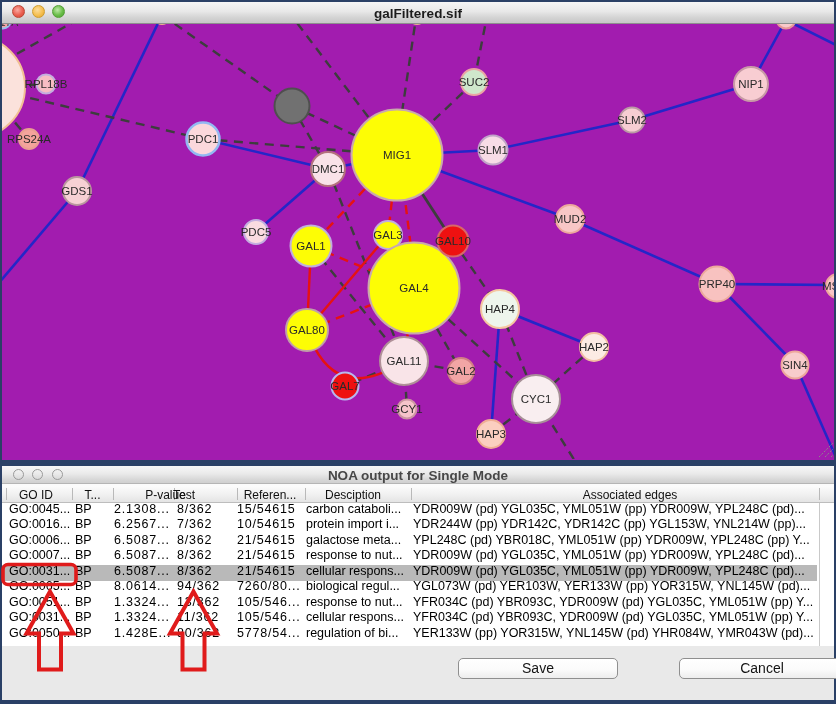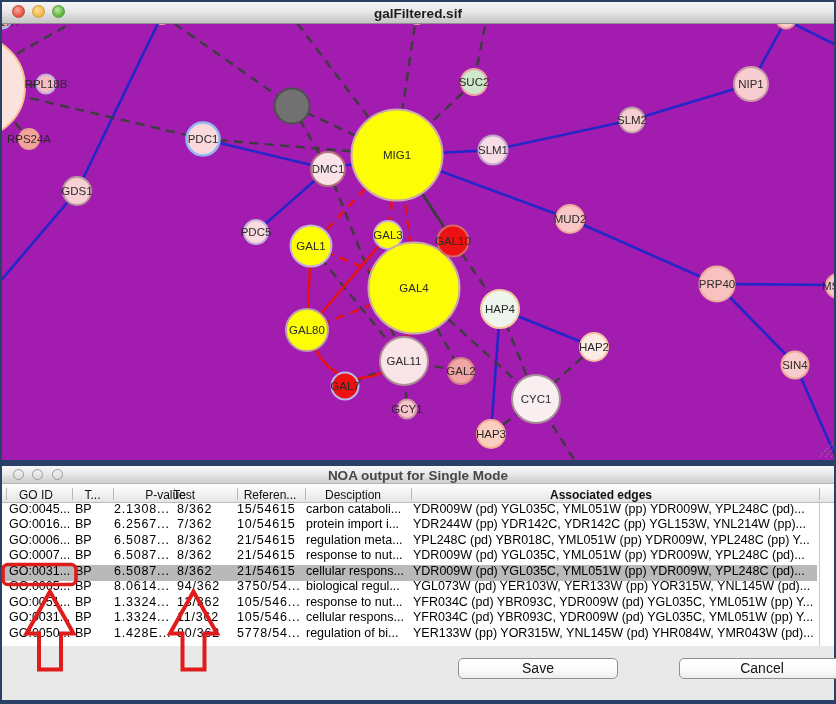--- a/index.html
+++ b/index.html
@@ -189,21 +189,21 @@
       <div class="sep" style="left:235px"></div>
       <div class="sep" style="left:303px"></div>
       <div class="sep" style="left:409px"></div>
       <div class="sep" style="left:817px"></div>
       <div class="h" style="left:0;width:68px;">GO ID</div>
       <div class="h" style="left:70px;width:41px;">T...</div>
       <div class="h" style="left:110px;width:61px;padding-left:23px;">P-value</div>
       <div class="h" style="left:154px;width:56px;">Test</div>
       <div class="h" style="left:235px;width:66px;">Referen...</div>
       <div class="h" style="left:300px;width:102px;">Desciption</div>
-      <div class="h" style="left:404px;width:390px;font-weight:bold;">Associated edges</div>
+      <div class="h" style="left:433px;width:390px;">Associated edges</div>
     </div>
 <div class="row" style="top:17px;">
         <div style="left:7px;">GO:0045...</div>
         <div style="left:73px;">BP</div>
         <div class="num" style="left:112px;">2.1308...</div>
         <div class="num" style="left:175px;">8/362</div>
         <div class="num" style="left:235px;">15/54615</div>
         <div style="left:304px;">carbon cataboli...</div>
         <div style="left:411px;">YDR009W (pd) YGL035C, YML051W (pp) YDR009W, YPL248C (pd)...</div>
       </div>
@@ -215,21 +215,21 @@
         <div class="num" style="left:235px;">10/54615</div>
         <div style="left:304px;">protein import i...</div>
         <div style="left:411px;">YDR244W (pp) YDR142C, YDR142C (pp) YGL153W, YNL214W (pp)...</div>
       </div>
 <div class="row" style="top:48px;">
         <div style="left:7px;">GO:0006...</div>
         <div style="left:73px;">BP</div>
         <div class="num" style="left:112px;">6.5087...</div>
         <div class="num" style="left:175px;">8/362</div>
         <div class="num" style="left:235px;">21/54615</div>
-        <div style="left:304px;">regulation meta...</div>
+        <div style="left:304px;">galactose meta...</div>
         <div style="left:411px;">YPL248C (pd) YBR018C, YML051W (pp) YDR009W, YPL248C (pp) Y...</div>
       </div>
 <div class="row" style="top:63.5px;">
         <div style="left:7px;">GO:0007...</div>
         <div style="left:73px;">BP</div>
         <div class="num" style="left:112px;">6.5087...</div>
         <div class="num" style="left:175px;">8/362</div>
         <div class="num" style="left:235px;">21/54615</div>
         <div style="left:304px;">response to nut...</div>
         <div style="left:411px;">YDR009W (pd) YGL035C, YML051W (pp) YDR009W, YPL248C (pd)...</div>
@@ -241,21 +241,21 @@
         <div class="num" style="left:175px;">8/362</div>
         <div class="num" style="left:235px;">21/54615</div>
         <div style="left:304px;">cellular respons...</div>
         <div style="left:411px;">YDR009W (pd) YGL035C, YML051W (pp) YDR009W, YPL248C (pd)...</div>
       </div>
 <div class="row" style="top:94.5px;">
         <div style="left:7px;">GO:0065...</div>
         <div style="left:73px;">BP</div>
         <div class="num" style="left:112px;">8.0614...</div>
         <div class="num" style="left:175px;">94/362</div>
-        <div class="num" style="left:235px;">3750/54...</div>
+        <div class="num" style="left:235px;">7260/80...</div>
         <div style="left:304px;">biological regul...</div>
         <div style="left:411px;">YGL073W (pd) YER103W, YER133W (pp) YOR315W, YNL145W (pd)...</div>
       </div>
 <div class="row" style="top:110px;">
         <div style="left:7px;">GO:0051...</div>
         <div style="left:73px;">BP</div>
         <div class="num" style="left:112px;">1.3324...</div>
         <div class="num" style="left:175px;">13/362</div>
         <div class="num" style="left:235px;">105/546...</div>
         <div style="left:304px;">response to nut...</div>

